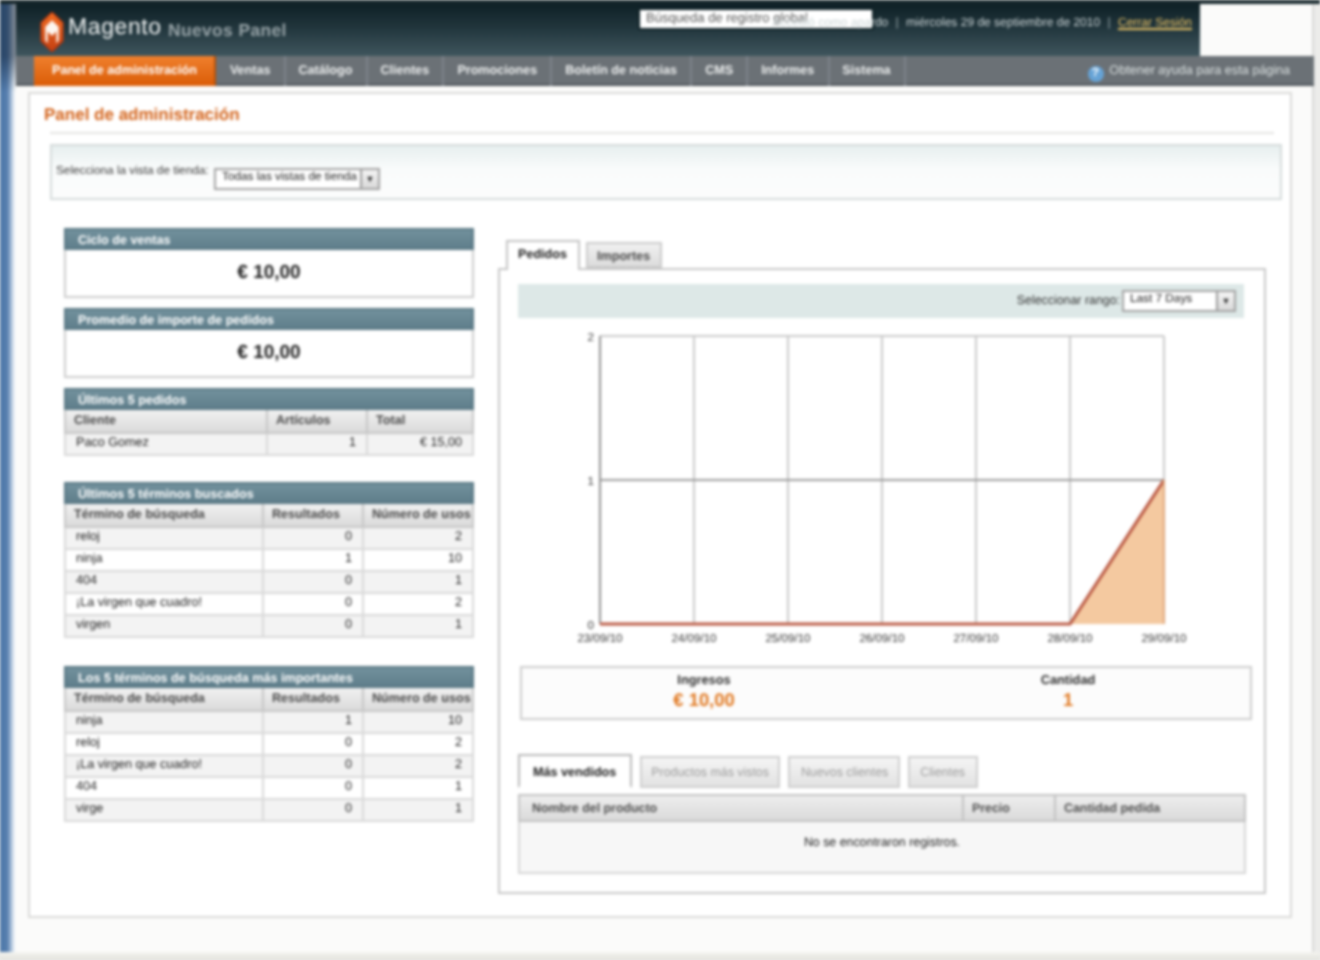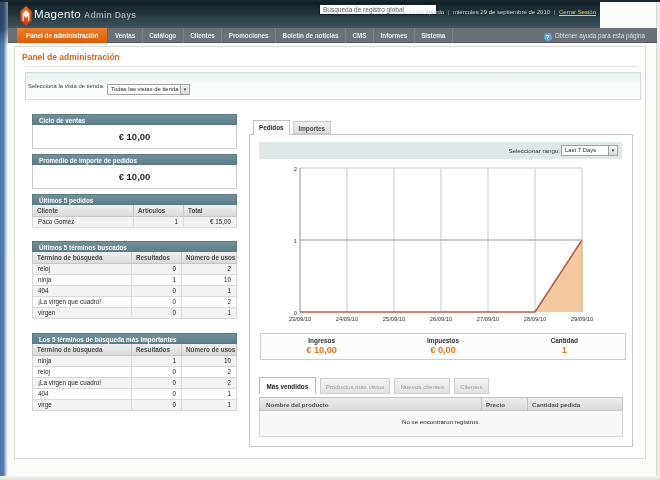--- a/index.html
+++ b/index.html
@@ -82,21 +82,21 @@
   <svg id="logo" width="12" height="20" viewBox="0 0 21 21" preserveAspectRatio="none">
     <defs>
         <linearGradient id="lg" x1="0" y1="0" x2="0" y2="1">
       <stop offset="0" stop-color="#f26c22"></stop>
           <stop offset="1" stop-color="#c33f12"></stop>
     </linearGradient>
       </defs>
     <path d="M10.5 0 L20.2 5.6 L20.2 15.2 L10.5 21 L0.8 15.2 L0.8 5.6 Z" fill="url(#lg)" stroke="#a63310" stroke-width="0.8"></path>
     <path d="M4.6 7.8 L4.6 15.1 L6.7 16.4 L6.7 10.3 L10.5 12.6 L14.3 10.3 L14.3 16.4 L16.4 15.1 L16.4 7.8 L10.5 4.3 Z" fill="#fdf6f0"></path>
   </svg>
-  <div id="logotext">Magento<b>Admin Days</b></div>
+  <div id="logotext">Magento<b>Nuevos Panel</b></div>
   <div id="gsearch">Búsqueda de registro global</div>
   <div id="hright">Accedió como apardo <span class="sep">|</span> miércoles 29 de septiembre de 2010 <span class="sep">|</span> <a href="#">Cerrar Sesión</a></div>
 </div>
 
 <div id="nav">
   <ul>
     <li class="act">Panel de administración</li>
     <li>Ventas</li>
     <li>Catálogo</li>
     <li>Clientes</li>
@@ -276,24 +276,20 @@
         <text x="274" y="163" text-anchor="middle">28/09/10</text>
         <text x="321" y="163" text-anchor="middle">29/09/10</text>
       </g>
     </svg>
     <div id="stats">
       <div class="col">
           <div class="slab">Ingresos</div>
           <div class="sval">€ 10,00</div>
         </div>
       <div class="col">
-          <div class="slab">Impuestos</div>
-          <div class="sval">€ 0,00</div>
-        </div>
-      <div class="col">
           <div class="slab">Cantidad</div>
           <div class="sval">1</div>
         </div>
     </div>
     <div id="btabs">
       <span class="tab on">Más vendidos</span>
         <span class="tab off">Productos más vistos</span>
         <span class="tab off">Nuevos clientes</span>
         <span class="tab off">Clientes</span>
     </div>

